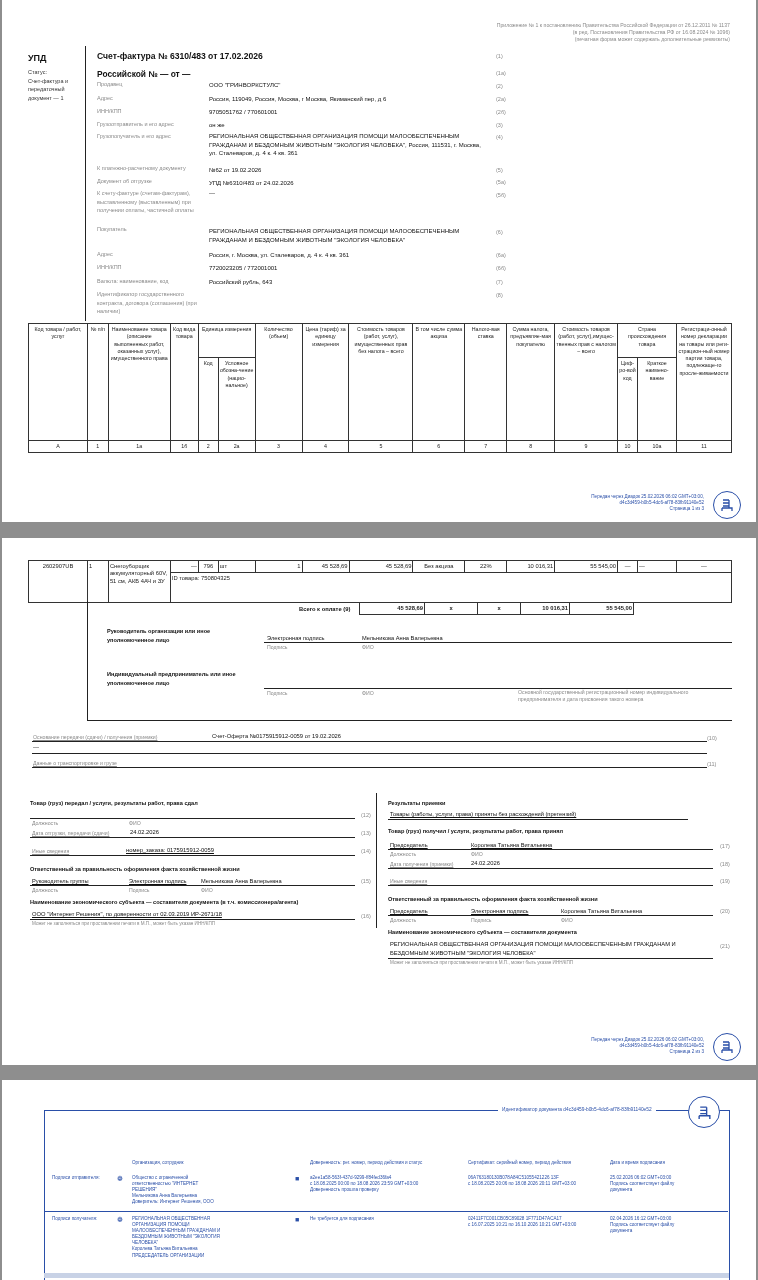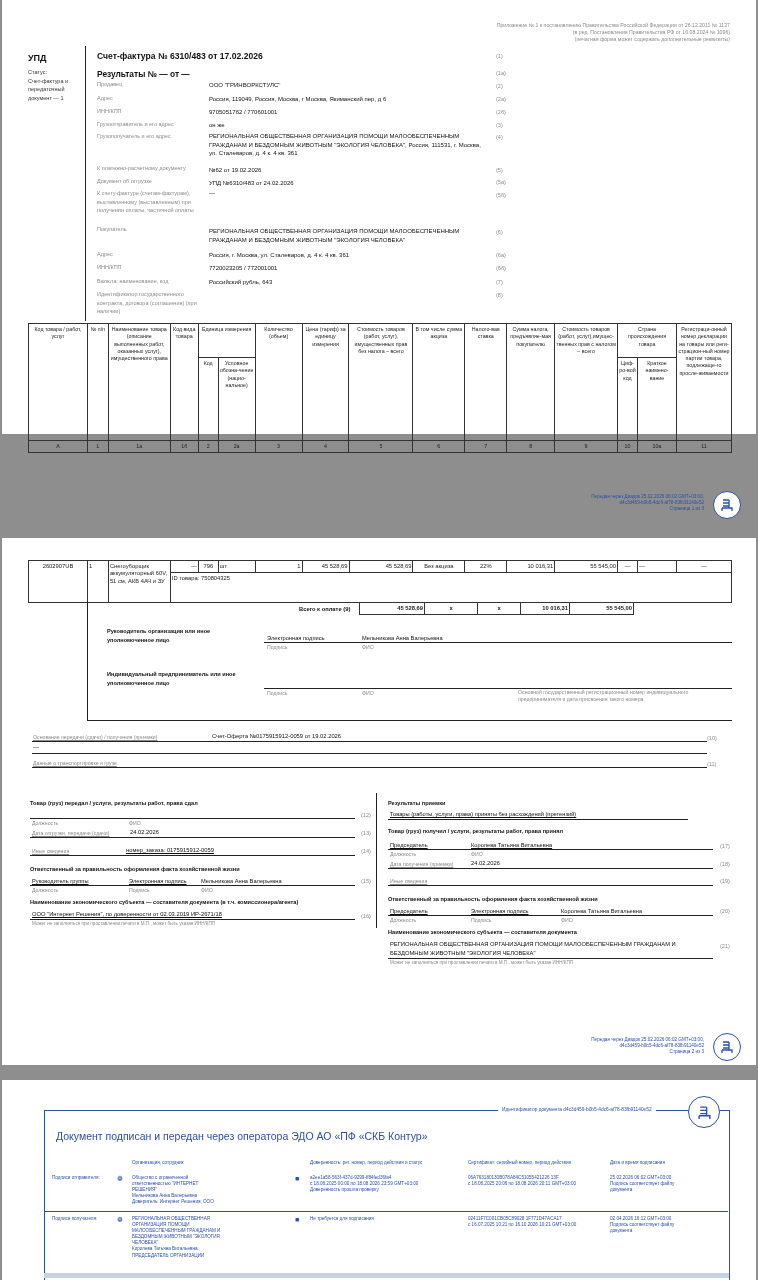--- a/index.html
+++ b/index.html
@@ -1,18 +1,18 @@
 <!DOCTYPE html>
 <html><head>
 <meta charset="utf-8">
 <style>
   html,body{margin:0;padding:0;}
   body{width:758px;height:1280px;background:#8e8e8e;font-family:"Liberation Sans",sans-serif;color:#111;position:relative;overflow:hidden;}
   .page{position:absolute;left:2px;width:754px;background:#fff;}
-  #p1{top:0;height:434px;}
+  #p1{top:0;height:522px;}
   #p2{top:538px;height:527px;}
   #p3{top:1080px;height:200px;}
   .abs{position:absolute;}
   .gray{color:#8a8a8a;}
   .tiny{font-size:5.2px;}
   .num{position:absolute;font-size:5.5px;color:#8a8a8a;}
   .lbl{position:absolute;font-size:5.5px;color:#8a8a8a;line-height:8.5px;}
   .val{position:absolute;font-size:6px;color:#111;line-height:8.5px;}
   table.grid{border-collapse:collapse;position:absolute;font-size:5.3px;color:#222;}
   table.grid td{border:1px solid #333;text-align:center;vertical-align:top;padding:2px 1px;line-height:7.3px;}
@@ -36,21 +36,21 @@
   <div class="abs" style="left:26px;top:68px;font-size:5.5px;line-height:8.5px;color:#333;">
     <div>Статус:</div>
     <div>Счет-фактура и</div>
     <div>передаточный</div>
     <div>документ — 1</div>
   </div>
   <div class="abs" style="left:83px;top:46px;width:1px;height:275px;background:#222;"></div>
 
   <div class="abs bold" style="left:95px;top:51px;font-size:8.6px;">Счет-фактура № 6310/483 от 17.02.2026</div>
   <div class="num" style="left:494px;top:53px;">(1)</div>
-  <div class="abs bold" style="left:95px;top:69px;font-size:8.4px;">Результаты № — от —</div>
+  <div class="abs bold" style="left:95px;top:69px;font-size:8.4px;">Российской № — от —</div>
   <div class="num" style="left:494px;top:70px;">(1а)</div>
 
   <div class="lbl" style="left:95px;top:80px;">Продавец</div>
   <div class="val" style="left:207px;top:81px;">ООО "ГРИНВОРКСТУЛС"</div>
   <div class="num" style="left:494px;top:83px;">(2)</div>
 
   <div class="lbl" style="left:95px;top:94px;">Адрес</div>
   <div class="val" style="left:207px;top:95px;">Россия, 119049, Россия, Москва, г Москва, Якиманский пер, д 6</div>
   <div class="num" style="left:494px;top:96px;">(2а)</div>
 
@@ -337,21 +337,20 @@
 </div>
 
 <div class="page" id="p3">
   <div class="abs" style="left:42px;top:30px;width:684px;height:170px;border-left:1px solid #2a4fa8;border-top:1px solid #2a4fa8;border-right:1px solid #2a4fa8;"></div>
   <div class="abs blue" style="left:496px;top:27px;font-size:4.8px;background:#fff;padding:0 4px;">Идентификатор документа d4c3d459-b0b5-4dc6-af78-83fb91140e52</div>
   <div class="logo" style="left:686px;top:16px;width:30px;height:30px;">
     <svg width="13" height="15" viewBox="0 0 12 14">
         <path d="M2 2h6M2 5h6M2 8h6M8 2v8M1 10h10v3M1 13v-3" stroke="#2a4fa8" stroke-width="1.3" fill="none"></path>
       </svg>
   </div>
-  <div class="abs blue" style="left:54px;top:50px;font-size:10.5px;">Документ подписан и передан через оператора ЭДО АО «ПФ «СКБ Контур»</div>
 
   <div class="abs blue" style="left:130px;top:80px;font-size:4.6px;">Организация, сотрудник</div>
   <div class="abs blue" style="left:308px;top:80px;font-size:4.6px;">Доверенность: рег. номер, период действия и статус</div>
   <div class="abs blue" style="left:466px;top:80px;font-size:4.6px;">Сертификат: серийный номер, период действия</div>
   <div class="abs blue" style="left:608px;top:80px;font-size:4.6px;">Дата и время подписания</div>
 
   <div class="abs blue" style="left:50px;top:95px;font-size:4.6px;">Подписи отправителя:</div>
   <div class="abs blue" style="left:115px;top:95px;font-size:7px;">❁</div>
   <div class="abs blue" style="left:130px;top:95px;font-size:4.6px;line-height:6.1px;">
     <div>Общество с ограниченной</div>

